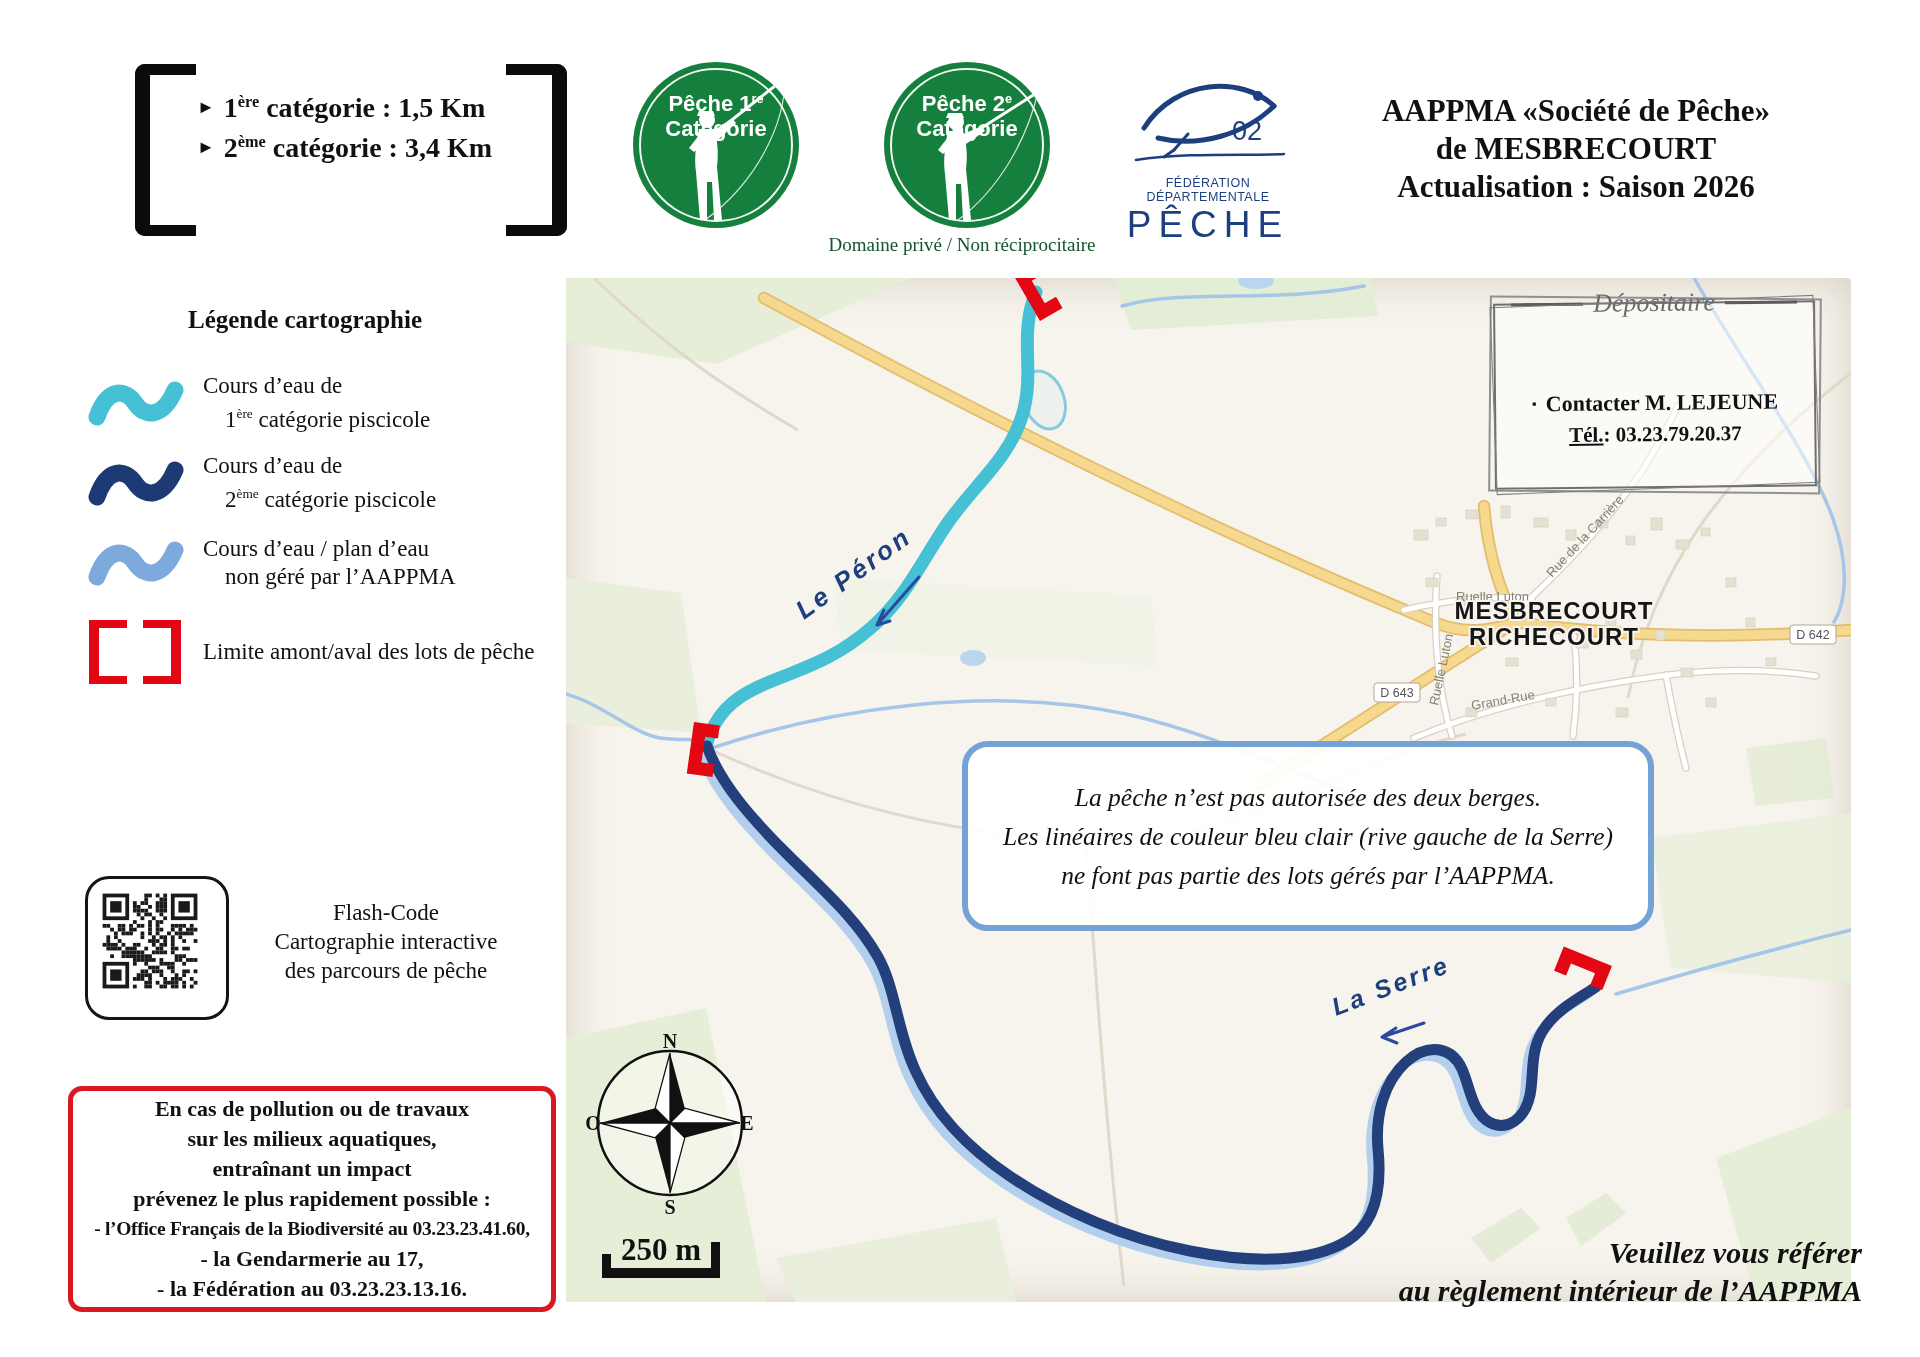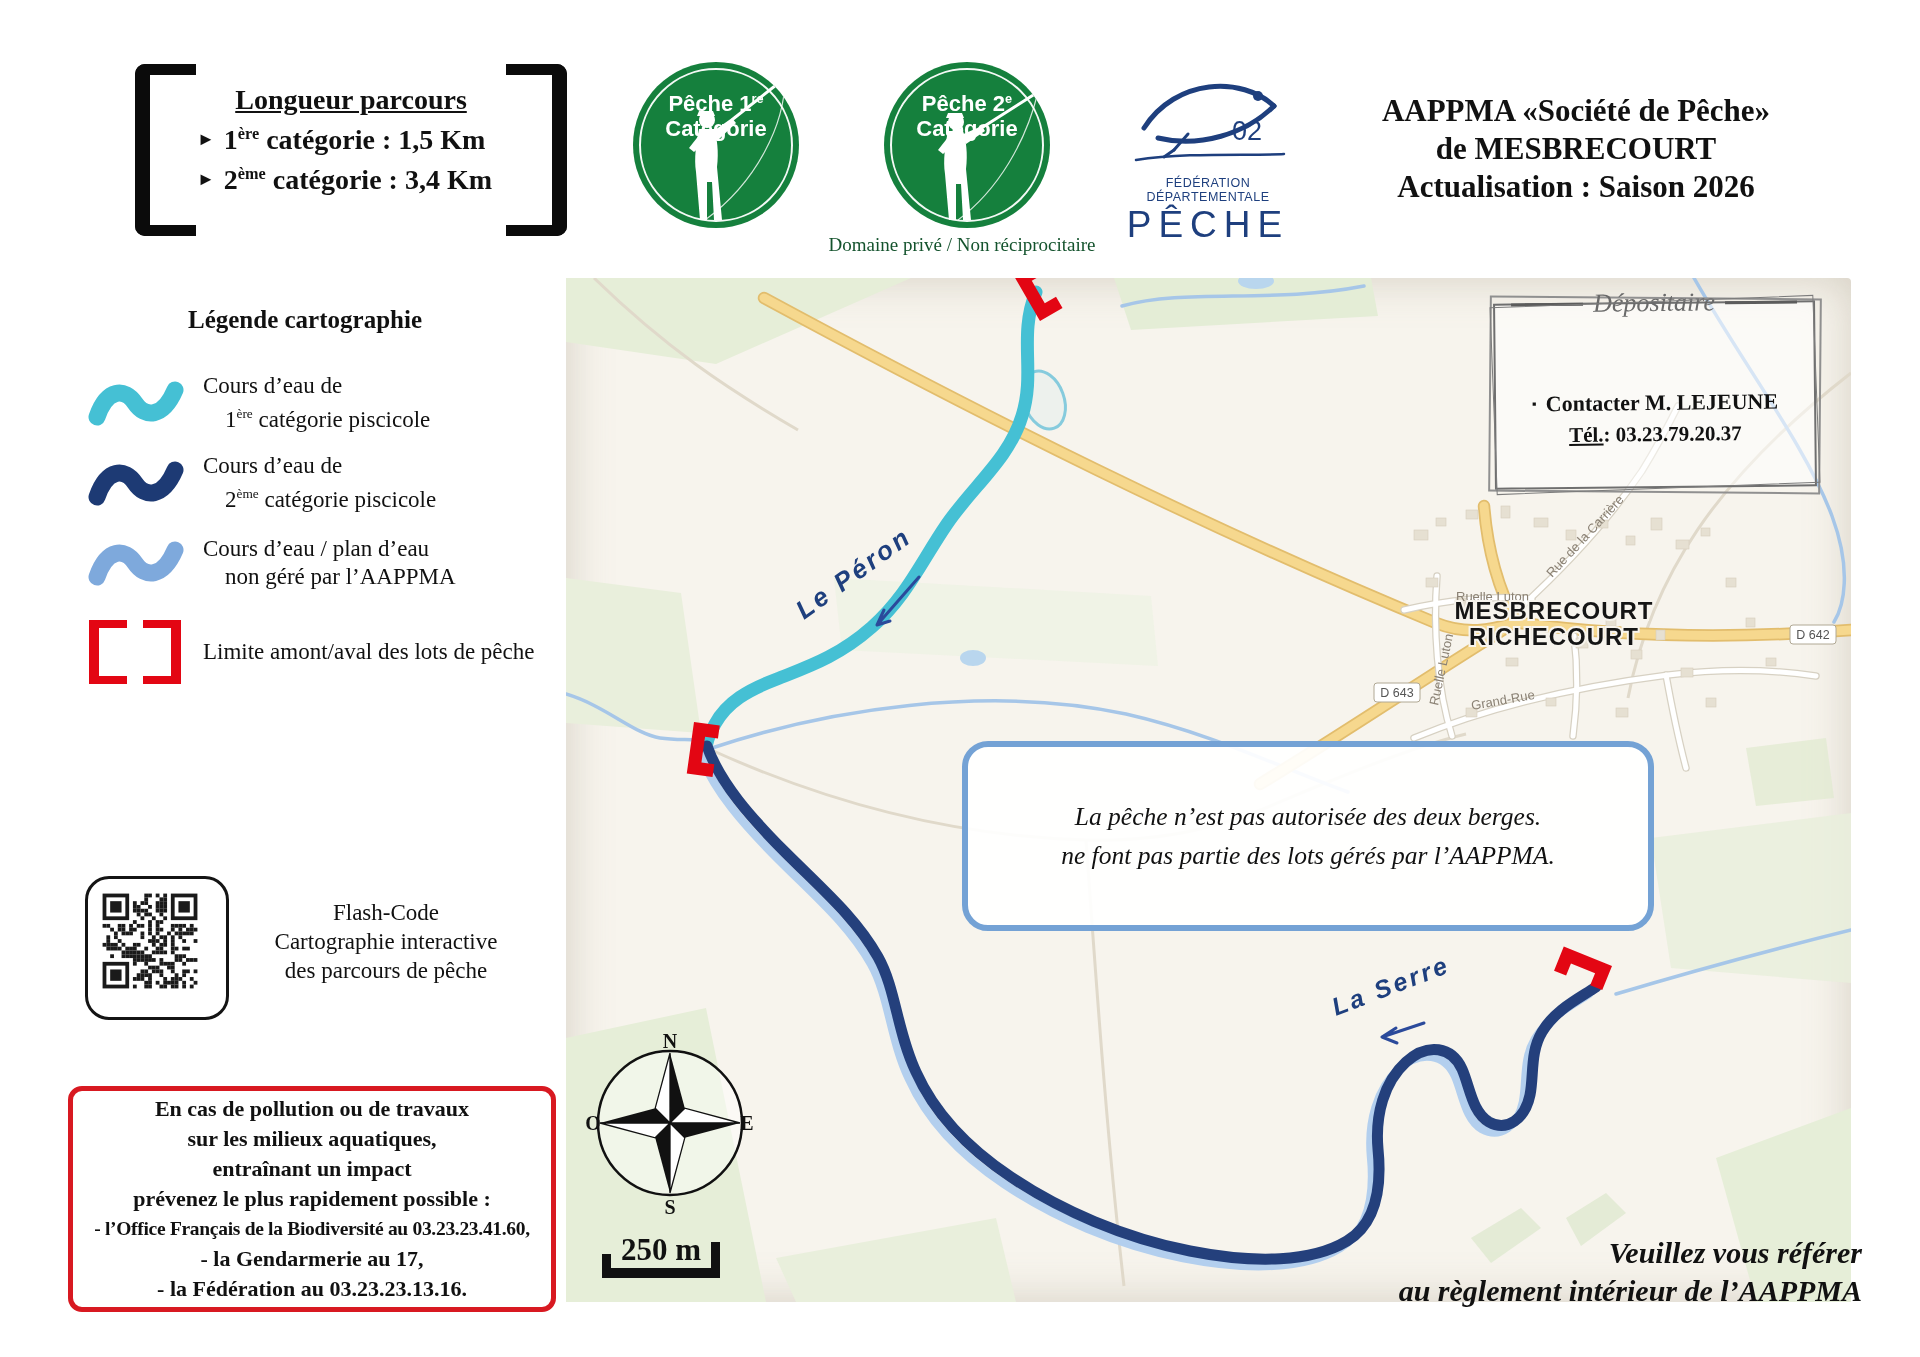--- a/index.html
+++ b/index.html
@@ -81,21 +81,20 @@
   
   .footer{right:58px;top:1234px;text-align:right;font-size:30px;font-weight:bold;font-style:italic;line-height:38px;}
 </style>
 </head>
 <body>
 
 <div class="abs length-box">
   <div class="hbracket l"></div>
   <div class="hbracket r"></div>
   <div class="length-inner">
-    <div class="length-title">Longueur parcours</div>
     <div class="length-line">
       <span class="tri">►</span><span>1</span><sup>ère</sup><span> catégorie : 1,5 Km</span>
     </div>
     <div class="length-line">
       <span class="tri">►</span><span>2</span><sup>ème</sup><span> catégorie : 3,4 Km</span>
     </div>
   </div>
 </div>
 
 <div class="abs badge badge1 sans">
@@ -621,20 +620,21 @@
     <div class="depo-contact">
       <span class="depo-bullet">▪</span><span>Contacter M. LEJEUNE</span>
     </div>
     <div class="depo-tel">
       <span class="tl">Tél.</span><span>: 03.23.79.20.37</span>
     </div>
   </div>
 
   <div class="infobox">
     <div>La pêche n’est pas autorisée des deux berges.</div>
+    <div>Les linéaires de couleur bleu clair (rive gauche de la Serre)</div>
     <div>ne font pas partie des lots gérés par l’AAPPMA.</div>
   </div>
 </div>
 
 <div class="abs footer">
   <div>Veuillez vous référer</div>
   <div>au règlement intérieur de  l’AAPPMA</div>
 </div>
 
 </body></html>

